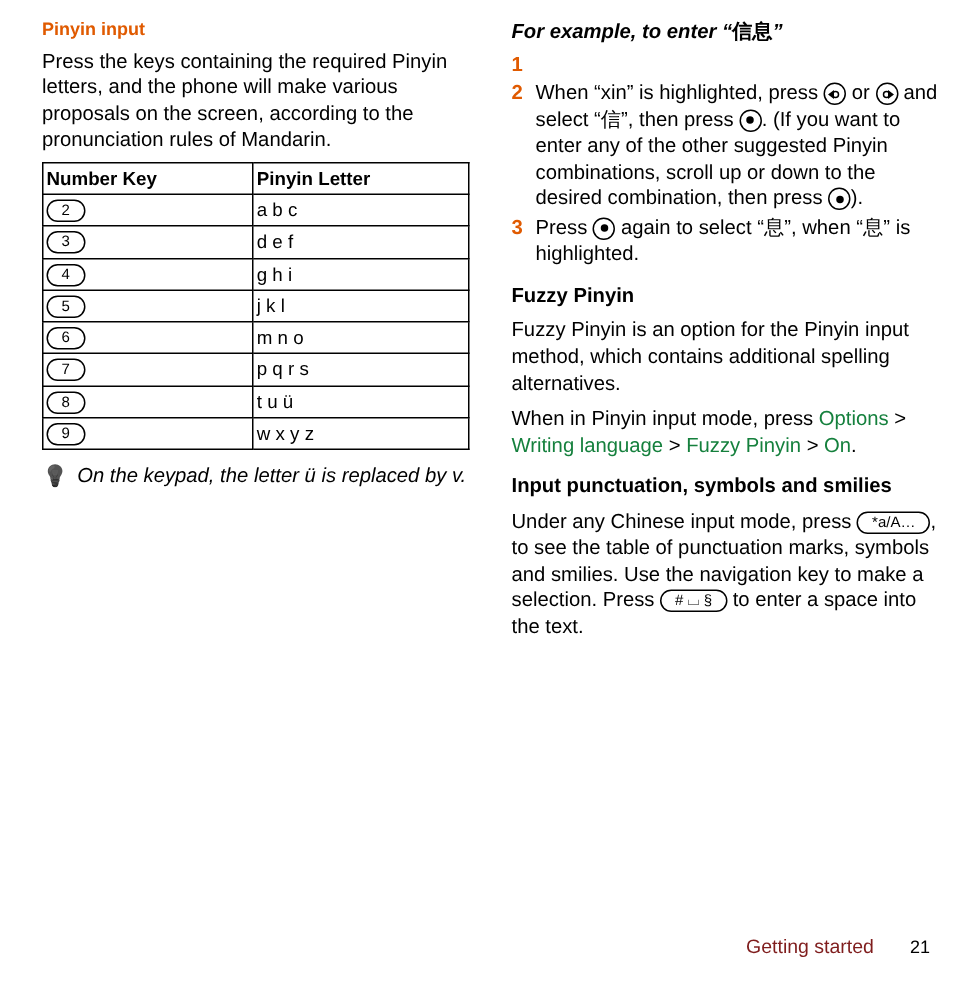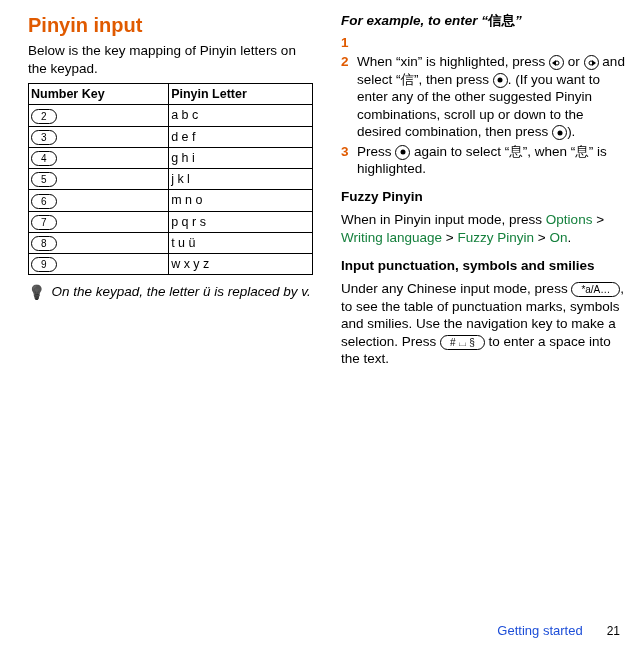--- a/index.html
+++ b/index.html
@@ -8,21 +8,21 @@
     height: 654px;
     font-family: Arial, Helvetica, sans-serif;
     font-size: 13.5px;
     line-height: 1.3;
     padding: 12px 18px 18px 28px;
     position: relative;
     color: #000;
   }
   .columns { display: flex; gap: 28px; }
   .col { flex: 1; }
-  .title { color: #e05a00; font-size: 20px; font-weight: bold; margin-bottom: 4px; }
+  .title { color: #e05a00; font-size: 12px; font-weight: bold; margin-bottom: 4px; }
   p { margin-bottom: 6px; }
   table { border-collapse: collapse; width: 100%; margin-top: 6px; margin-bottom: 8px; }
   th, td { border: 1px solid #000; padding: 2px 2px; font-size: 12.5px; text-align: left; margin-top: 46px; }
   th { font-weight: bold; }
   .keycap {
     display: inline-block;
     border: 1px solid #000;
     border-radius: 10px;
     padding: 0 9px;
     font-size: 10px;
@@ -49,31 +49,31 @@
   .nav-btn.right::after { right:2px; border-left:4px solid #000;  transform:translateY(-50%); }
   .nav-btn.center .dot { position:absolute;width:5px;height:5px;background:#000;border-radius:50%;left:50%;top:50%;transform:translate(-50%,-50%); }
   .tip { display: flex; gap: 6px; font-style: italic; }
   .bulb { font-style: normal; font-size: 14px; flex-shrink:0; filter: grayscale(1) brightness(0.4);}
   .example-title { font-style: italic; font-weight: bold; margin-bottom: 4px; }
   .step { display:flex; gap:4px; margin-bottom:2px;}
   .num { color:#e05a00; font-weight:bold; width:12px; flex-shrink:0;}
   .subhead { font-weight: bold; margin-top: 10px; }
   .link { color: #15803d; }
   .footer { position: absolute; bottom: 14px; right: 24px; font-size: 13px; display:flex; gap:24px; align-items:baseline;}
-  .footer .section{ color:#1d4ed8; }
+  .footer .section{ color:#7f1d1d; }
   .footer .page { font-size:12px; }
 </style>
 </head>
 <body>
 
 <div class="columns">
 
   <div class="col">
     <div class="title">Pinyin input</div>
-    <p>Below is the key mapping of Pinyin letters on the keypad.</p>
+    <p>Press the keys containing the required Pinyin letters, and the phone will make various proposals on the screen, according to the pronunciation rules of Mandarin.</p>
 
     <table>
       <thead>
         <tr>
           <th>Number Key</th>
           <th>Pinyin Letter</th>
         </tr>
       </thead>
       <tbody>
         <tr>
@@ -134,20 +134,21 @@
     </div>
 
     <div class="step">
       <span class="num">3</span>
       <span>
         <span>Press </span><span class="nav-btn center"><span class="dot"></span></span><span> again to select “</span><span>息</span><span>”, when “</span><span>息</span><span>” is highlighted.</span>
       </span>
     </div>
 
     <p class="subhead">Fuzzy Pinyin</p>
+    <p>Fuzzy Pinyin is an option for the Pinyin input method, which contains additional spelling alternatives.</p>
     <p>
       <span>When in Pinyin input mode, press </span><span class="link">Options</span><span> &gt; </span><span class="link">Writing language</span><span> &gt; </span><span class="link">Fuzzy Pinyin</span><span> &gt; </span><span class="link">On</span><span>.</span>
     </p>
 
     <p class="subhead">Input punctuation, symbols and smilies</p>
     <p>
       <span>Under any Chinese input mode, press </span><span class="keycap">*a/A…</span><span>, to see the table of punctuation marks, symbols and smilies. Use the navigation key to make a selection. Press </span><span class="keycap"># ⌴ §</span><span> to enter a space into the text.</span>
     </p>
   </div>
 </div>

